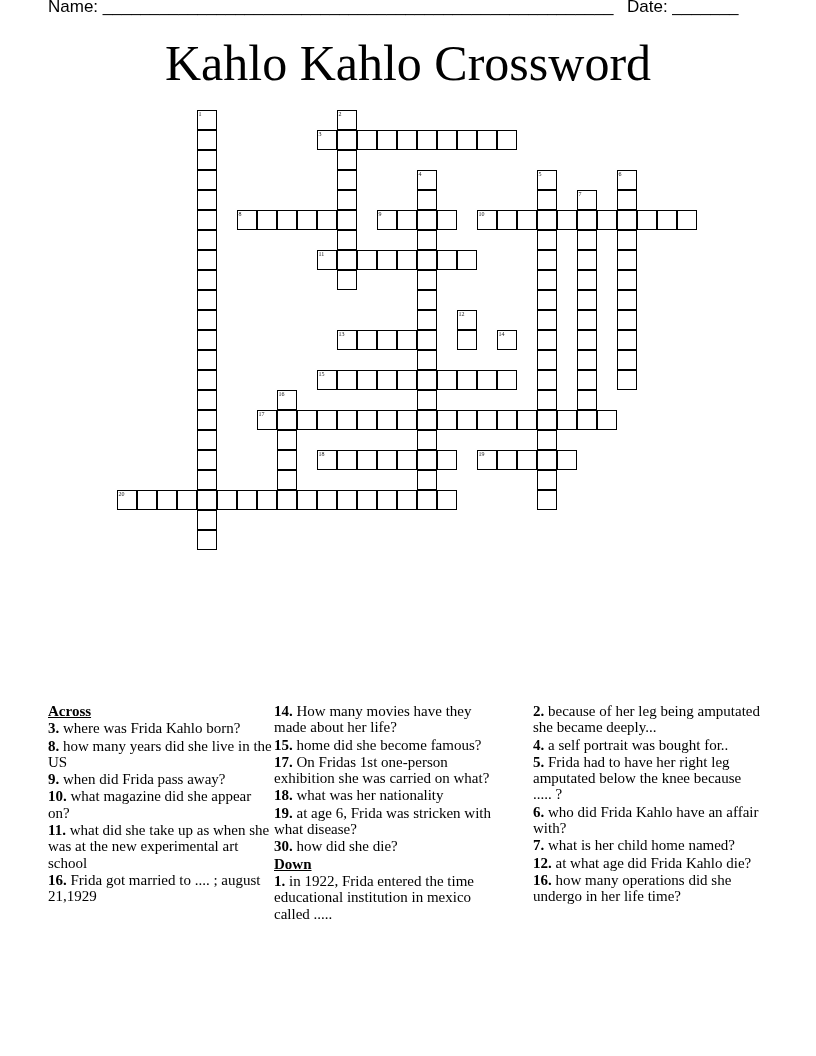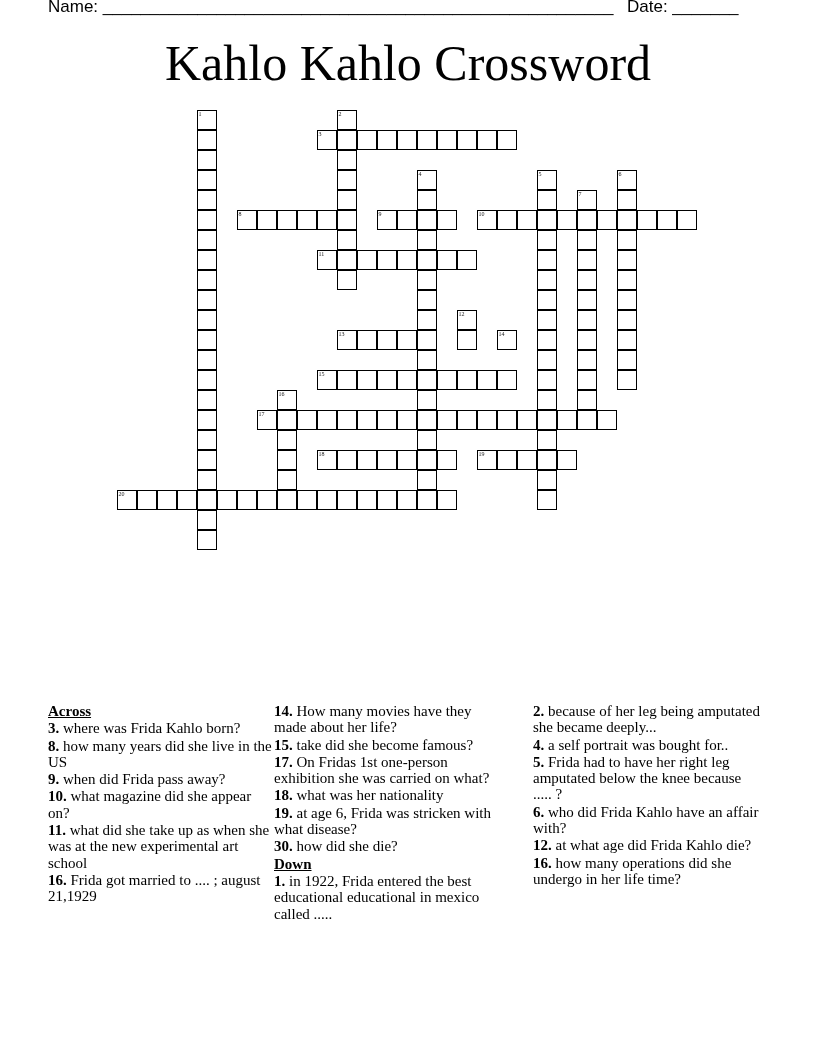--- a/index.html
+++ b/index.html
@@ -253,29 +253,30 @@
   <div class="clue"><b>3.</b> <span>where was Frida Kahlo born?</span></div>
   <div class="clue"><b>8.</b> <span>how many years did she live in the US</span></div>
   <div class="clue"><b>9.</b> <span>when did Frida pass away?</span></div>
   <div class="clue"><b>10.</b> <span>what magazine did she appear on?</span></div>
   <div class="clue"><b>11.</b> <span>what did she take up as when she was at the new experimental art school</span></div>
   <div class="clue"><b>16.</b> <span>Frida got married to .... ; august 21,1929</span></div>
 </div>
 
 <div class="clues col2">
   <div class="clue"><b>14.</b> <span>How many movies have they made about her life?</span></div>
-  <div class="clue"><b>15.</b> <span>take did she become famous?</span></div>
+  <div class="clue"><b>15.</b> <span>home did she become famous?</span></div>
   <div class="clue"><b>17.</b> <span>On Fridas 1st one-person exhibition she was carried on what?</span></div>
   <div class="clue"><b>18.</b> <span>what was her nationality</span></div>
   <div class="clue"><b>19.</b> <span>at age 6, Frida was stricken with what disease?</span></div>
   <div class="clue"><b>30.</b> <span>how did she die?</span></div>
   <div class="sec">Down</div>
-  <div class="clue"><b>1.</b> <span>in 1922, Frida entered the best educational educational in mexico called .....</span></div>
+  <div class="clue"><b>1.</b> <span>in 1922, Frida entered the time educational institution in mexico called .....</span></div>
 </div>
 
 <div class="clues col3">
   <div class="clue"><b>2.</b> <span>because of her leg being amputated she became deeply...</span></div>
   <div class="clue"><b>4.</b> <span>a self portrait was bought for..</span></div>
   <div class="clue"><b>5.</b> <span>Frida had to have her right leg amputated below the knee because ..... ?</span></div>
   <div class="clue"><b>6.</b> <span>who did Frida Kahlo have an affair with?</span></div>
+  <div class="clue"><b>7.</b> <span>what is her child home named?</span></div>
   <div class="clue"><b>12.</b> <span>at what age did Frida Kahlo die?</span></div>
   <div class="clue"><b>16.</b> <span>how many operations did she undergo in her life time?</span></div>
 </div>
 
 </body></html>

